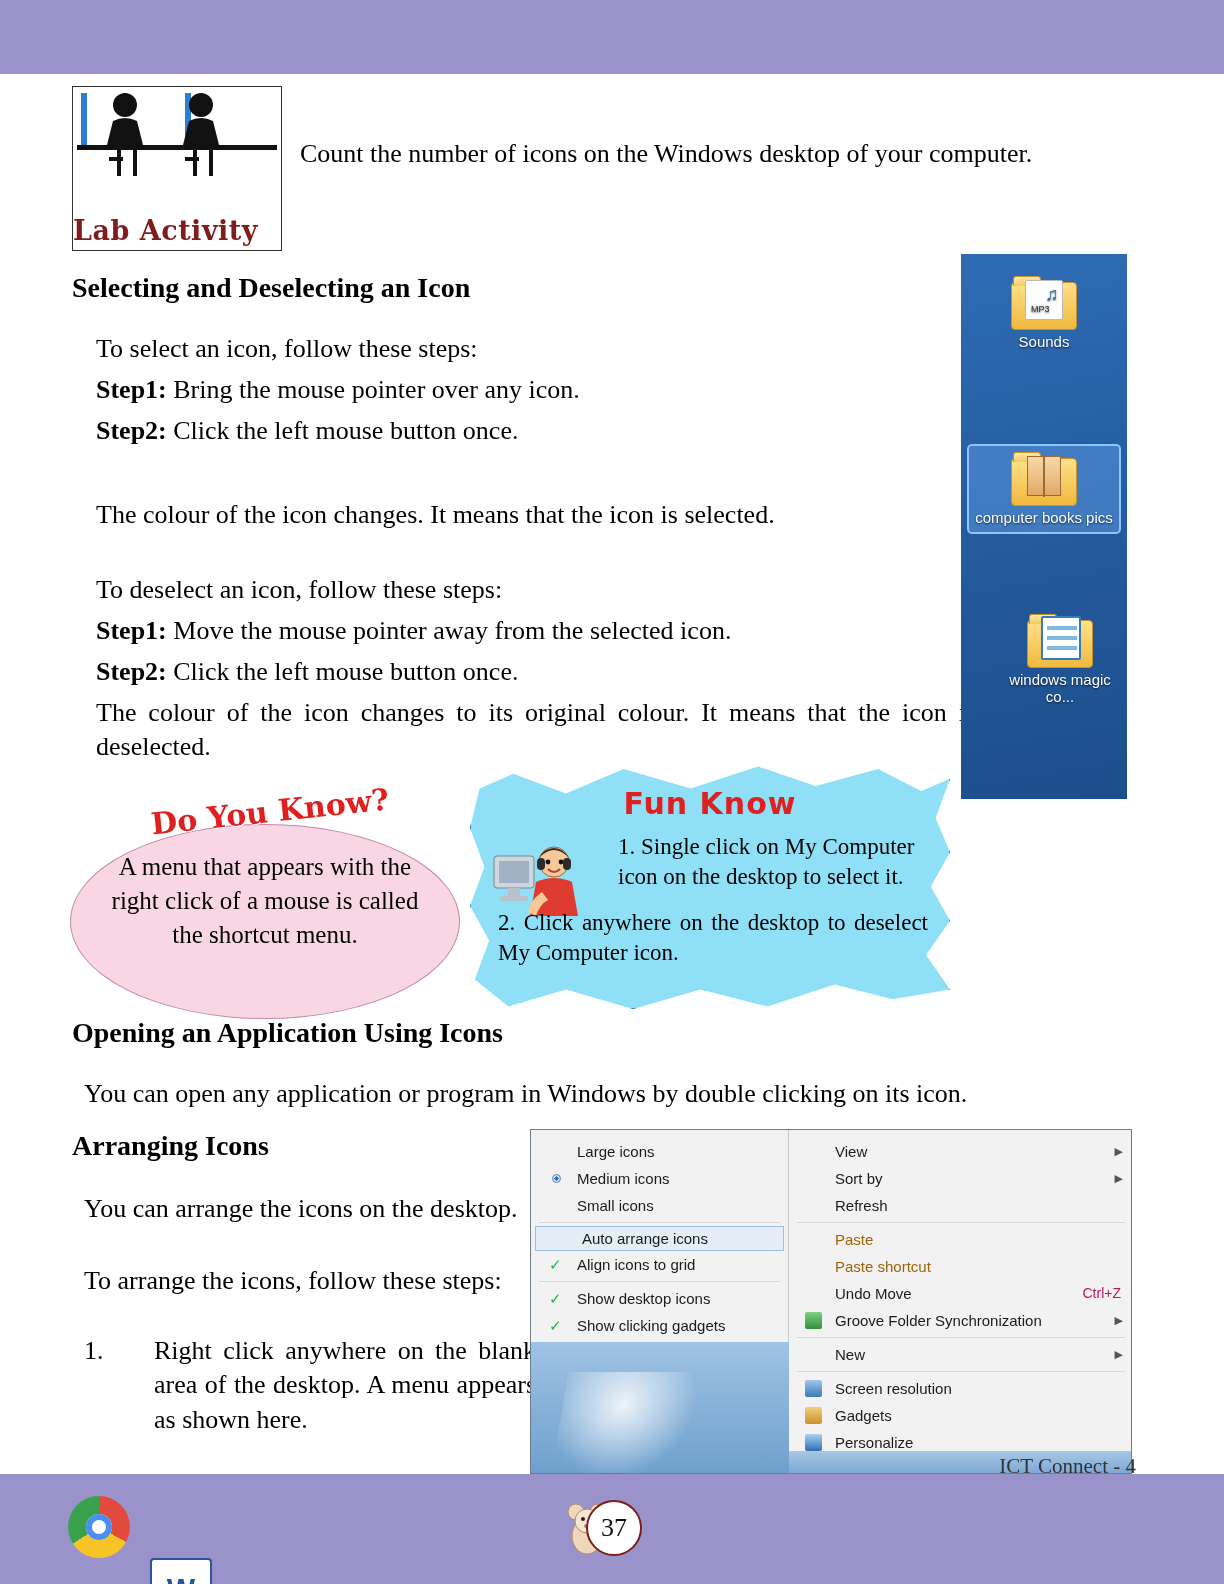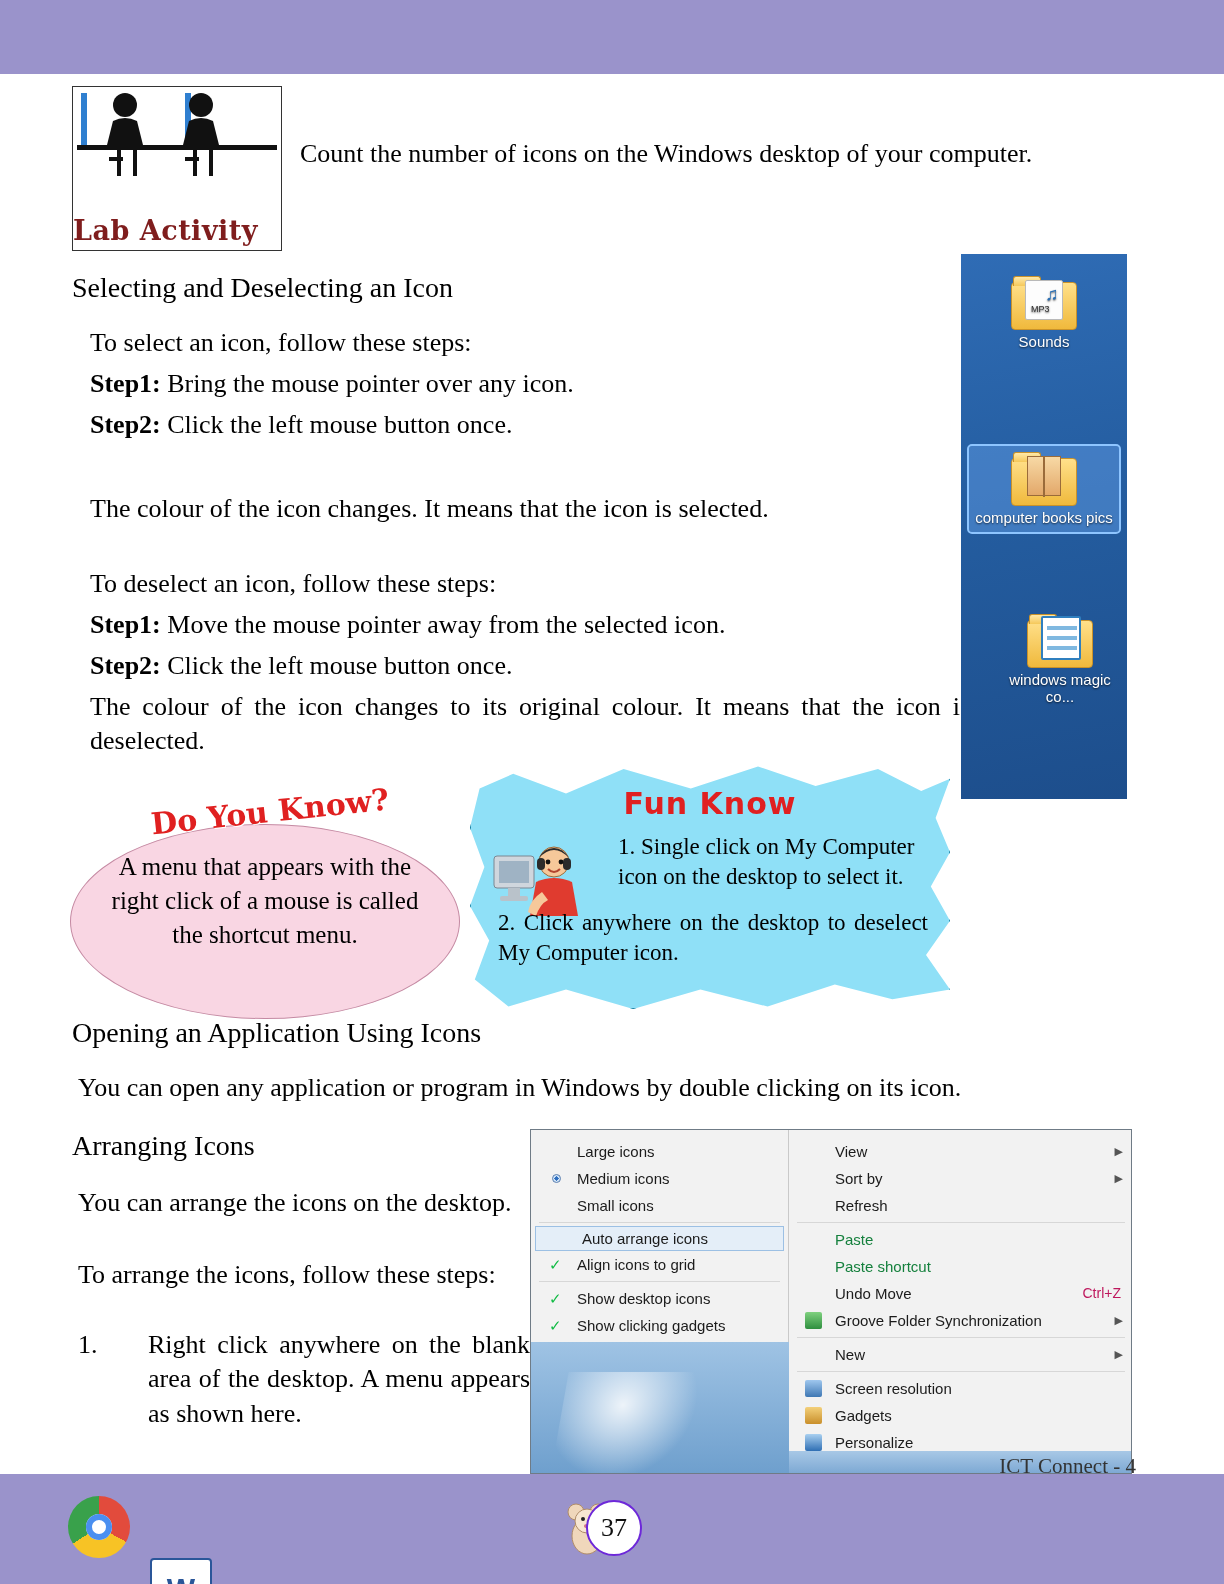--- a/index.html
+++ b/index.html
@@ -28,25 +28,25 @@
     color:#7f1d1d; font-family:"DejaVu Serif", serif; font-weight:bold;
     font-size:27px; letter-spacing:0.5px;margin-top:20px;
   }
   .lab-text {
     position:absolute; left:300px; top:62px; width:790px;
     font-size:26px; line-height:1.35; color:#000;
   }
 
   
   h2.sec {
-    position:absolute; margin:0; font-weight:normal; font-size:28px;
+    position:absolute; margin:0; font-weight:bold; font-size:28px;
     font-family:"Liberation Serif", serif; color:#000;
   }
   p.para {
-    position:absolute; margin:12px; font-size:26px; line-height:1.32; color:#000;
+    position:absolute; margin:18px; font-size:26px; line-height:1.32; color:#000;
   }
   .just { text-align:justify; }
   .bold { font-weight:bold; }
 
   
   .desktop-panel {
     position:absolute; left:961px; top:180px; width:166px; height:545px;
     background:#2b63a8;
     background-image:linear-gradient(170deg,#2f6cb5 0%,#245da0 45%,#1d4e8c 100%);
   }
@@ -123,21 +123,21 @@
   }
   .ctx-left {
     position:absolute; left:0; top:0; width:258px; height:212px;
     background:#f2f2f2; border-right:1px solid #c9c9c9;
   }
   .ctx-right {
     position:absolute; left:258px; top:0; width:344px; height:321px;
     background:#f2f2f2;
   }
   .mi { position:relative; height:27px; line-height:27px; font-size:15px; color:#1b1b1b; padding-left:46px; }
-  .mi.dim { color:#15803d; }
+  .mi.dim { color:#a16207; }
   .mi .arrow { position:absolute; right:10px; top:0; font-size:11px; color:#555; }
   .mi .accel { position:absolute; right:12px; top:0; font-size:14px; color:#be185d; }
   .mi .chk { position:absolute; left:18px; top:0; font-size:15px; color:#1b4; }
   .mi .radio { position:absolute; left:21px; top:9px; width:9px; height:9px; border-radius:50%;
     border:1px solid #5a7fb0; background:radial-gradient(#2f6fc0 40%, #cfe3f7 45%); }
   .mi.hl { background:#e4eef8; border:1px solid #9cc0e4; height:25px; line-height:23px; }
   .sep { height:1px; background:#d7d7d7; margin:3px 8px; }
   .mi .micon { position:absolute; left:16px; top:5px; width:17px; height:17px; border-radius:2px; }
   .ctx-wall { position:absolute; left:0; top:212px; width:258px; height:133px;
       background:linear-gradient(#9fc3e4,#6e9fcd); }
@@ -154,21 +154,21 @@
 
   
   .footer {
     position:absolute; left:0; top:1474px; width:1224px; height:110px;
     background:#9a93cb;
   }
   .footer-inner { position:relative; width:1224px; height:110px; }
   .f-icon { position:absolute; top:22px; width:62px; height:62px; }
   .page-circle {
     position:absolute; left:586px; top:26px; width:56px; height:56px; border-radius:50%;
-    background:#fff; border:2px solid #6d28d9; text-align:center; line-height:52px;
+    background:#fff; border:2px solid #7f1d1d; text-align:center; line-height:52px;
     font-size:26px; font-family:"Liberation Serif", serif; color:#111;
   }
 
   
   .ic-chrome { border-radius:50%; background:conic-gradient(#e24b3c 0 33%, #f7c325 0 66%, #39a14b 0 100%); position:relative; }
   .ic-chrome:after{ content:""; position:absolute; left:18px; top:18px; width:26px; height:26px; border-radius:50%;
       background:#fff; box-shadow:inset 0 0 0 6px #4a8ff0; }
   .ic-word { background:#fff; border:2px solid #2a5699; border-radius:4px; position:relative; }
   .ic-word:after{ content:"W"; position:absolute; left:0; top:0; width:100%; height:100%;
       color:#2a5699; font-family:"Liberation Sans", sans-serif; font-weight:bold; font-size:30px;

